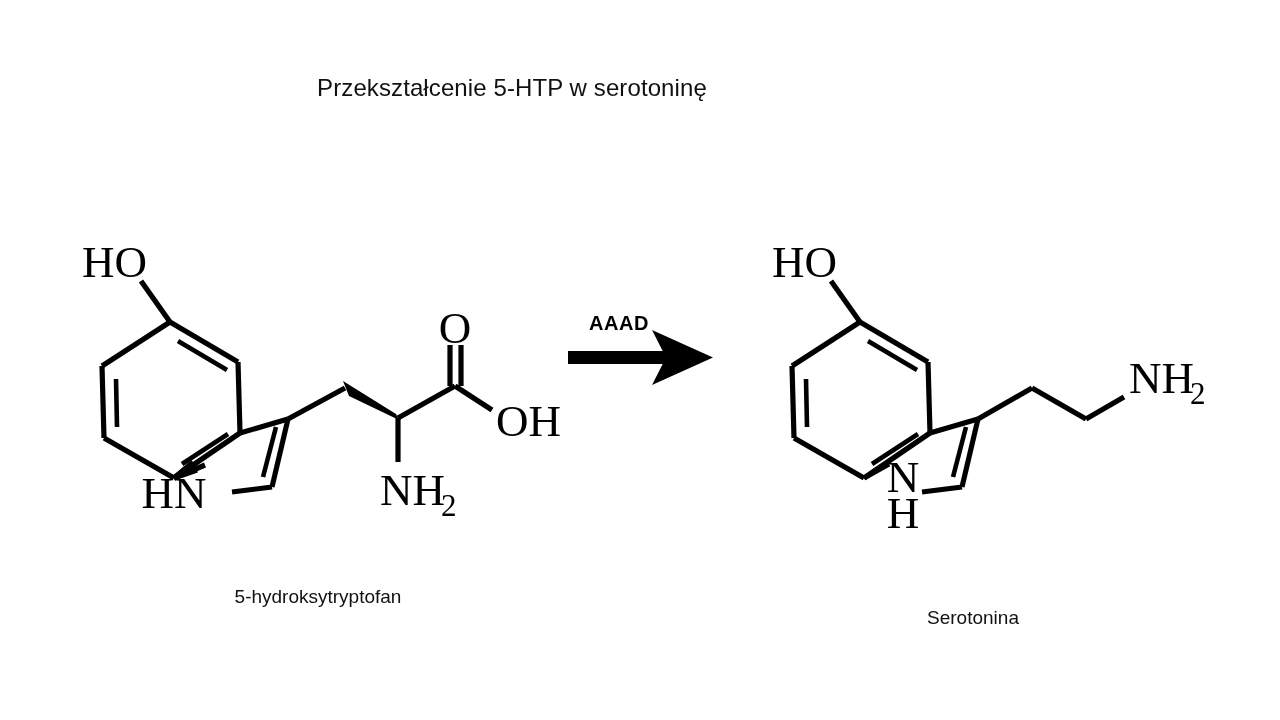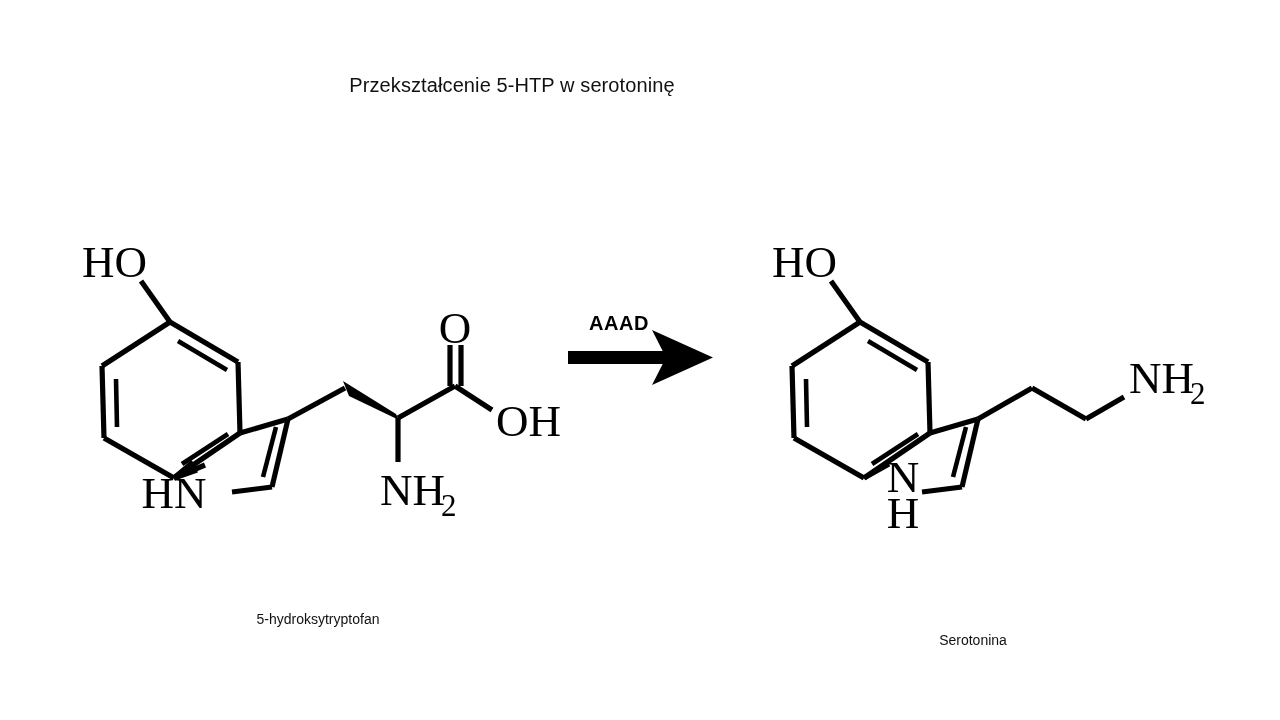--- a/index.html
+++ b/index.html
@@ -15,30 +15,30 @@
     font-family: "Liberation Sans", sans-serif;
     color: #000000;
   }
   #diagram-title {
     position: absolute;
     top: 74px;
     left: 0;
     width: 1024px;
     text-align: center;
     font-family: "Liberation Sans", sans-serif;
-    font-size: 20px;
+    font-size: 24px;
     font-weight: 400;
     letter-spacing: 0.1px;
     color: #111111;
   }
   .caption {
     position: absolute;
-    top: 611px;
+    top: 586px;
     font-family: "Liberation Sans", sans-serif;
-    font-size: 14px;
+    font-size: 19px;
     font-weight: 400;
     color: #111111;
     text-align: center;
   }
   #caption-left  { left: 118px; width: 400px; }
   #caption-right { left: 773px; width: 400px; margin-top: 21px; }
 
   #scene {
     position: absolute;
     left: 0;

